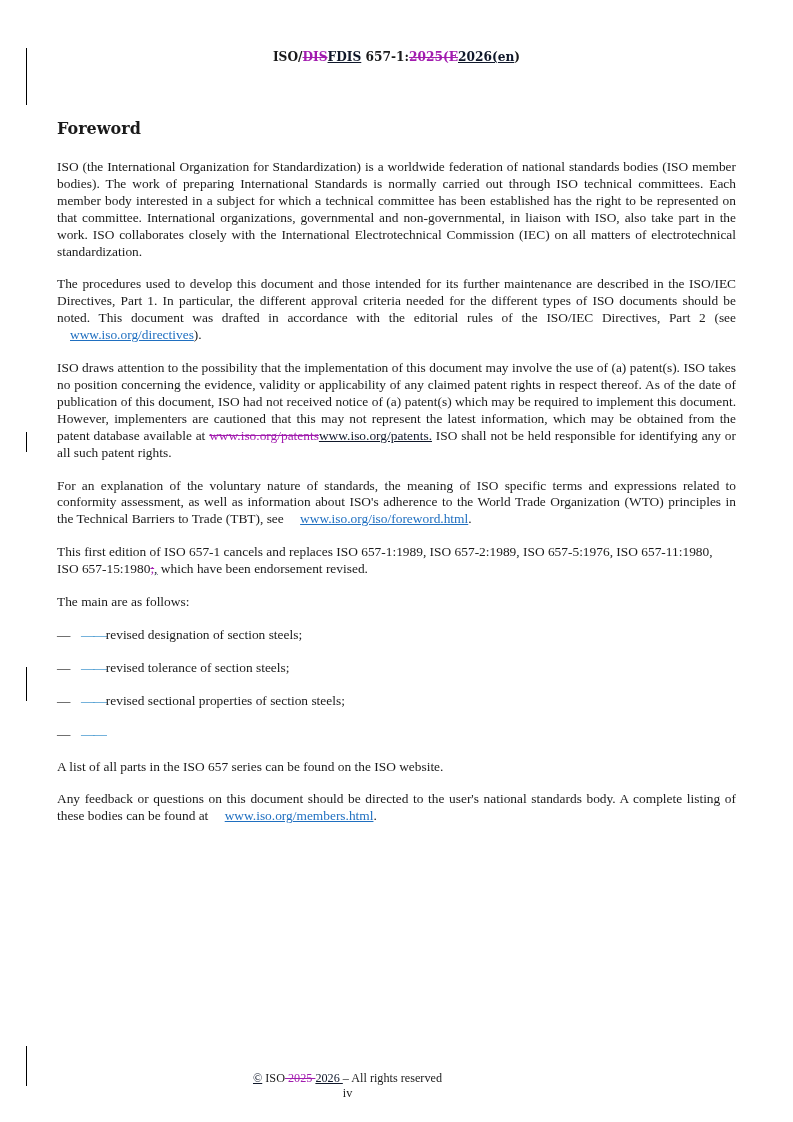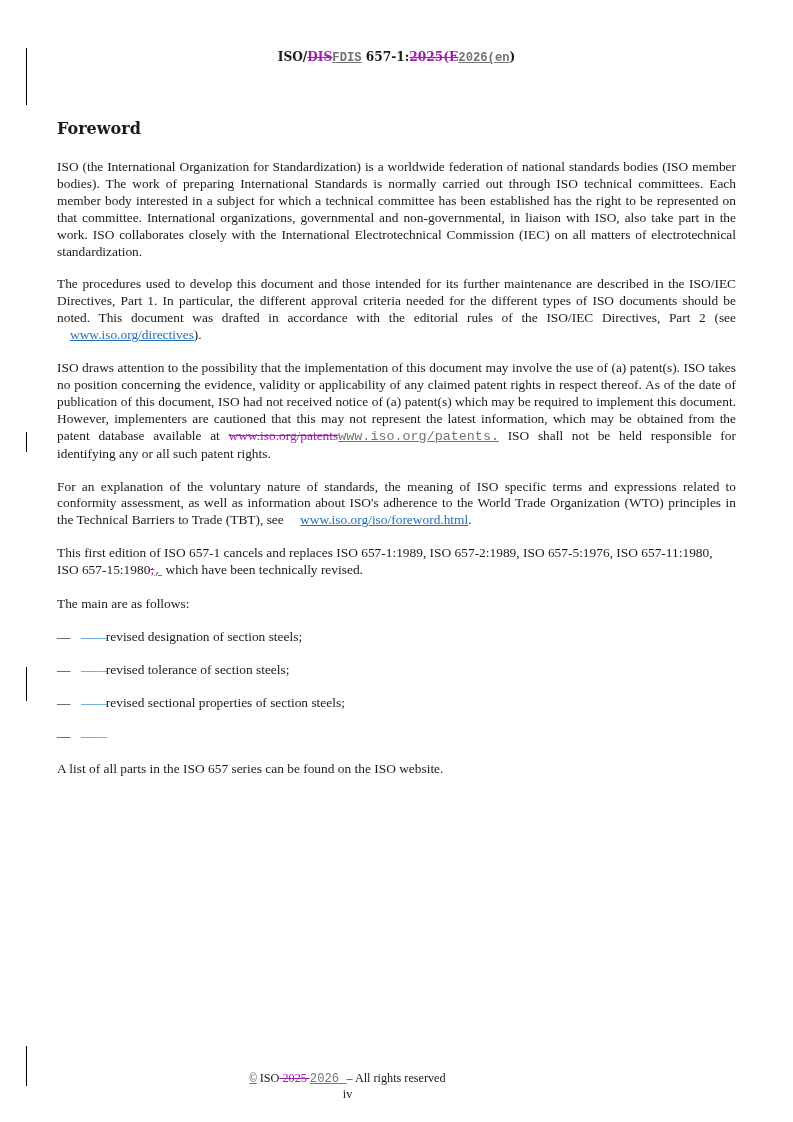--- a/index.html
+++ b/index.html
@@ -7,21 +7,21 @@
       width: 793px; height: 1122px; position: relative; overflow: hidden;
       font-family: "DejaVu Serif", "Liberation Serif", serif;
       color: #1a1a1a;
     }
     .page { position: absolute; left: 0; top: 0; width: 793px; height: 1122px; }
     .change-bar { position: absolute; left: 26px; width: 1px; background: #000; }
     .header {
       position: absolute; top: 50px; left: 0; width: 793px; text-align: center;
       font-size: 12.2px; font-weight: bold; letter-spacing: 0;
     }
-    .ins { color: #737373; text-decoration: underline; font-family: Liberation Mono, monospace; }
+    .ins { color: #0f172a; text-decoration: underline; }
     .del { color: #a21caf; text-decoration: line-through; }
     .link { color: #1f6fc0; text-decoration: underline; margin-left: 13px; }
     .content {
       position: absolute; left: 57px; top: 118px; width: 679px;
       font-family: "Liberation Serif", "DejaVu Serif", serif;
       font-size: 13.4px; line-height: 16.9px;
     }
     .content h1 {
       font-family: "DejaVu Serif", serif; font-size: 16px; font-weight: bold;
       margin: 0 0 19px 0; line-height: 22px;
@@ -56,21 +56,21 @@
     <p>ISO (the International Organization for Standardization) is a worldwide federation of national standards bodies (ISO member bodies). The work of preparing International Standards is normally carried out through ISO technical committees. Each member body interested in a subject for which a technical committee has been established has the right to be represented on that committee. International organizations, governmental and non-governmental, in liaison with ISO, also take part in the work. ISO collaborates closely with the International Electrotechnical Commission (IEC) on all matters of electrotechnical standardization.</p>
 
     <p><span>The procedures used to develop this document and those intended for its further maintenance are described in the ISO/IEC Directives, Part 1. In particular, the different approval criteria needed for the different types of ISO documents should be noted. This document was drafted in accordance with the editorial rules of the ISO/IEC Directives, Part 2 (see </span><a class="link">www.iso.org/directives</a><span>).</span></p>
 
     <p><span>ISO draws attention to the possibility that the implementation of this document may involve the use of (a) patent(s). ISO takes no position concerning the evidence, validity or applicability of any claimed patent rights in respect thereof. As of the date of publication of this document, ISO had not received notice of (a) patent(s) which may be required to implement this document. However, implementers are cautioned that this may not represent the latest information, which may be obtained from the patent database available at </span><span class="del">www.iso.org/patents</span><a class="ins">www.iso.org/patents.</a><span> ISO shall not be held responsible for identifying any or all such patent rights.</span></p>
 
 
     <p><span>For an explanation of the voluntary nature of standards, the meaning of ISO specific terms and expressions related to conformity assessment, as well as information about ISO's adherence to the World Trade Organization (WTO) principles in the Technical Barriers to Trade (TBT), see </span><a class="link">www.iso.org/iso/foreword.html</a><span>.</span></p>
 
 
-    <p class="nojust"><span>This first edition of ISO 657-1 cancels and replaces ISO 657-1:1989, ISO 657-2:1989, ISO 657-5:1976, ISO 657-11:1980, ISO 657-15:1980</span><span class="del">;</span><span class="ins">,</span><span> which have been technically revised.</span></p>
+    <p class="nojust"><span>This first edition of ISO 657-1 cancels and replaces ISO 657-1:1989, ISO 657-2:1989, ISO 657-5:1976, ISO 657-11:1980, ISO 657-15:1980</span><span class="del">;</span><span class="ins">,</span><span> which have been endorsement revised.</span></p>
 
     <p class="nojust">The main are as follows:</p>
 
     <div>
       <div class="list-item">
         <span class="dash">—</span>
         <span class="mark-dash del" style="text-decoration:none;">——</span>
           <span>revised designation of section steels;</span>
       </div>
       <div class="list-item">
@@ -84,20 +84,21 @@
           <span>revised sectional properties of section steels;</span>
       </div>
       <div class="list-item">
         <span class="dash">—</span>
         <span class="mark-dash del" style="text-decoration:none;">——</span>
       </div>
     </div>
 
     <p class="nojust">A list of all parts in the ISO 657 series can be found on the ISO website.</p>
 
+    <p><span>Any feedback or questions on this document should be directed to the user's national standards body. A complete listing of these bodies can be found at </span><a class="link">www.iso.org/members.html</a><span>.</span></p>
   </div>
 
   <div class="footer">
     <div><span class="ins">©</span><span> ISO</span><span class="del"> 2025 </span><span class="ins"> 2026 </span><span>– All rights reserved</span></div>
     <div>iv</div>
   </div>
 
 </div>
 
 </body></html>

